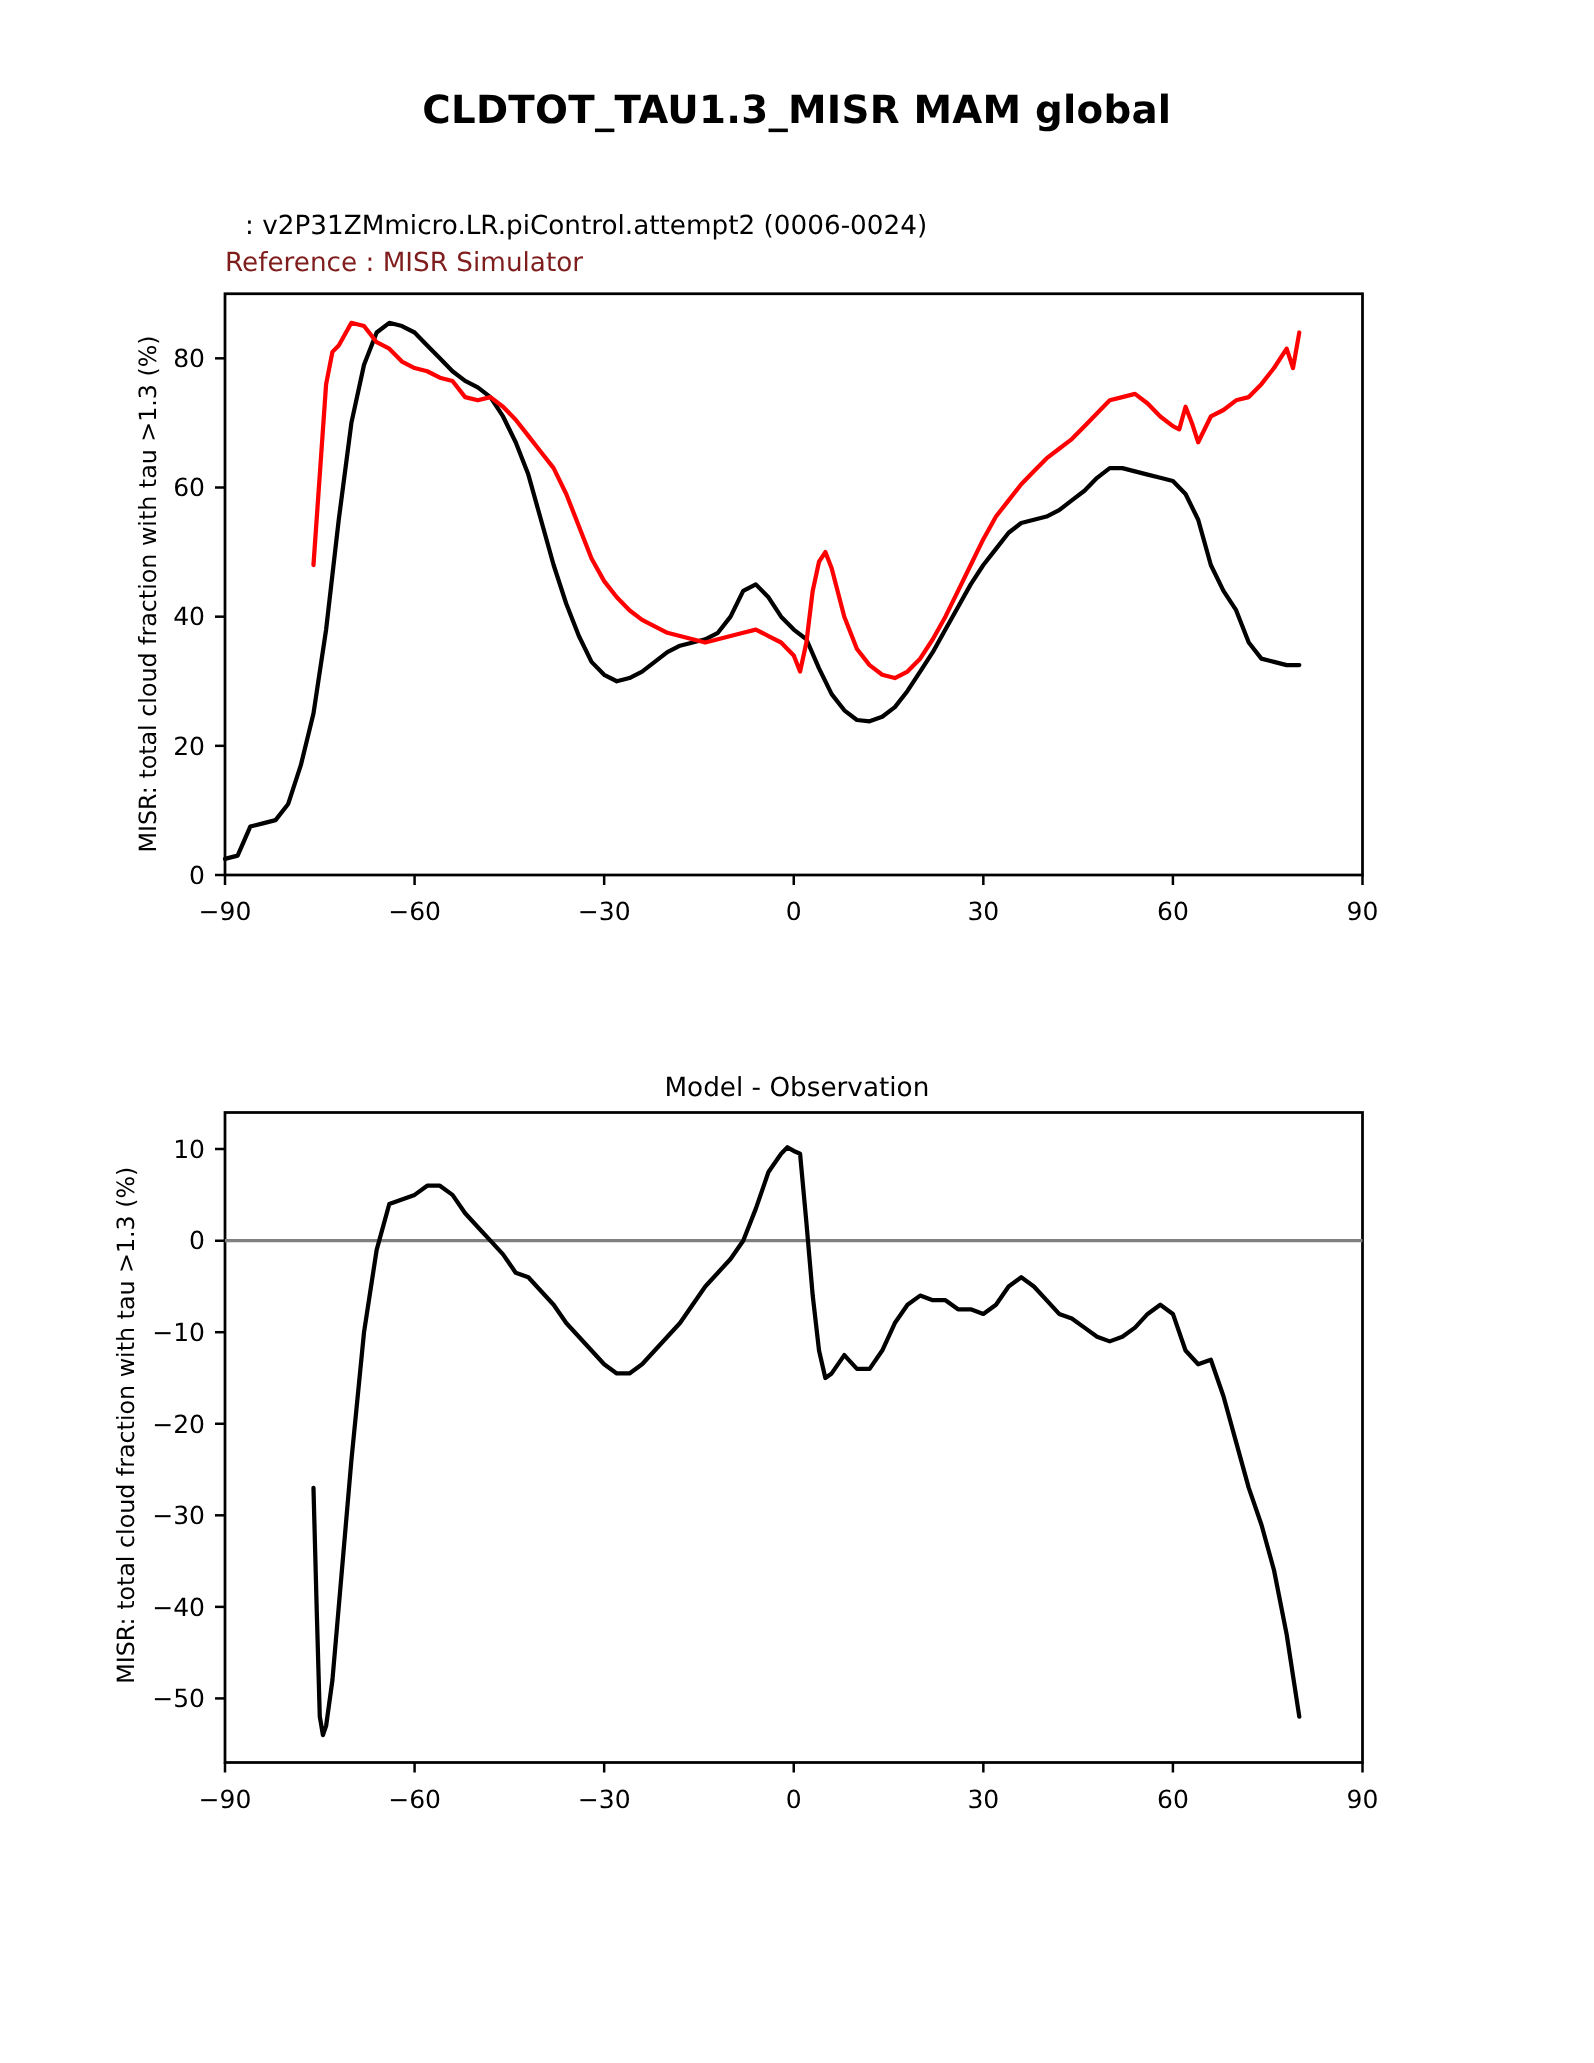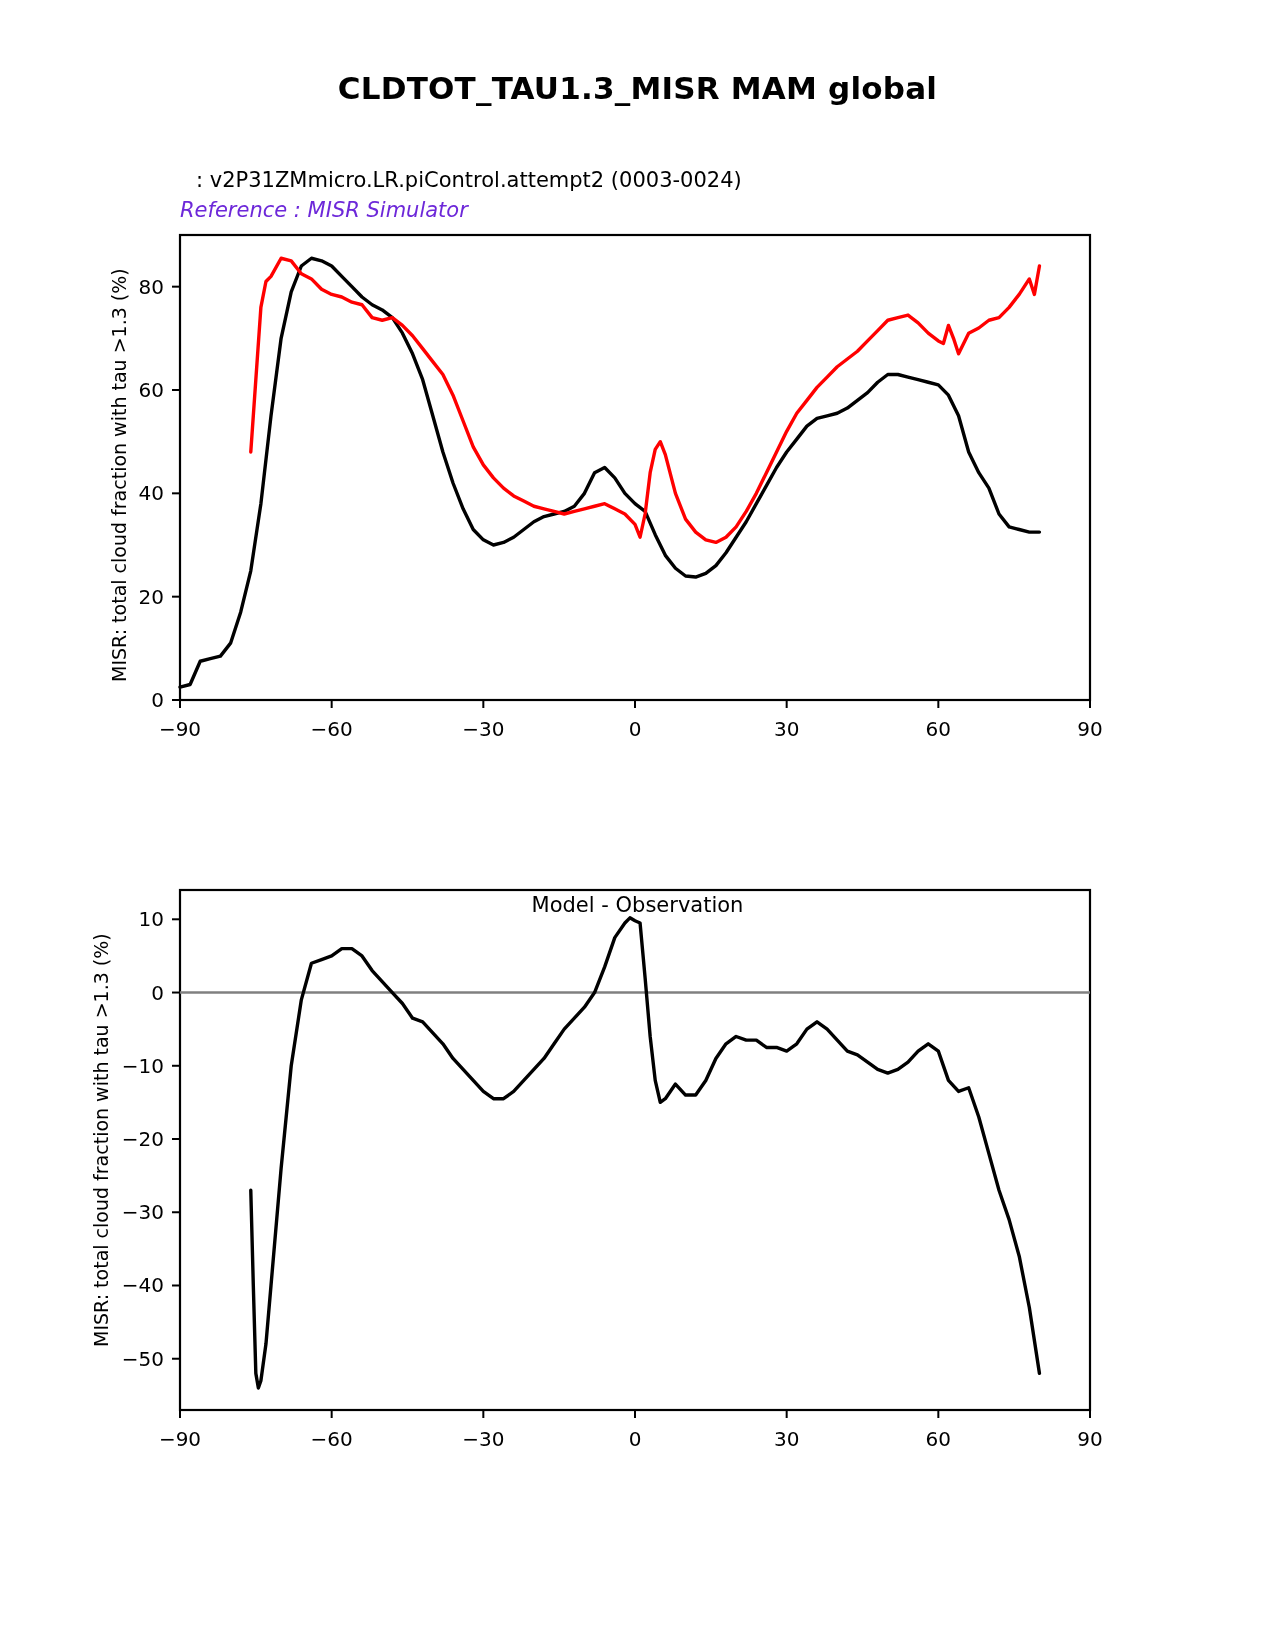--- a/index.html
+++ b/index.html
@@ -36,23 +36,22 @@
     left: 196px;
     font-size: 21px;
     color: #000000;
     white-space: nowrap;
   }
   #ref-line {
     position: absolute;
     top: 198px;
     left: 180px;
     font-size: 21px;
-    color: #6d28d9;
+    color: #7f1d1d;
     white-space: nowrap;
-    font-style: italic;
   }
   .panel {
     position: absolute;
   }
   #panel-top {
     left: 0;
     top: 0;
     width: 1275px;
     height: 800px;
   }
@@ -83,36 +82,35 @@
     top: 905px;
     height: 470px;
   }
   #subtitle-bottom {
     position: absolute;
     top: 858px;
     left: 0;
     width: 1275px;
     text-align: center;
     font-size: 21px;
-    margin-top: 35px;
   }
   .tick-label {
     font-size: 20px;
     font-family: "DejaVu Sans", sans-serif;
     fill: #000000;
   }
 </style>
 </head>
 <body>
 
 <div class="page">
 
   <div id="main-title">CLDTOT_TAU1.3_MISR MAM global</div>
 
-  <div id="case-line">: v2P31ZMmicro.LR.piControl.attempt2 (0003-0024)</div>
+  <div id="case-line">: v2P31ZMmicro.LR.piControl.attempt2 (0006-0024)</div>
   <div id="ref-line">Reference : MISR Simulator</div>
 
   <div class="ylabel" id="ylabel-top">MISR: total cloud fraction with tau &gt;1.3 (%)</div>
   <div class="ylabel" id="ylabel-bottom">MISR: total cloud fraction with tau &gt;1.3 (%)</div>
 
   <div id="subtitle-bottom">Model - Observation</div>
 
   <div class="panel" id="panel-top">
     <svg class="plot-svg" id="svg-top" width="1275" height="800">
         <rect x="180" y="235" width="910" height="465" fill="none" stroke="#000000" stroke-width="2.2"></rect>

